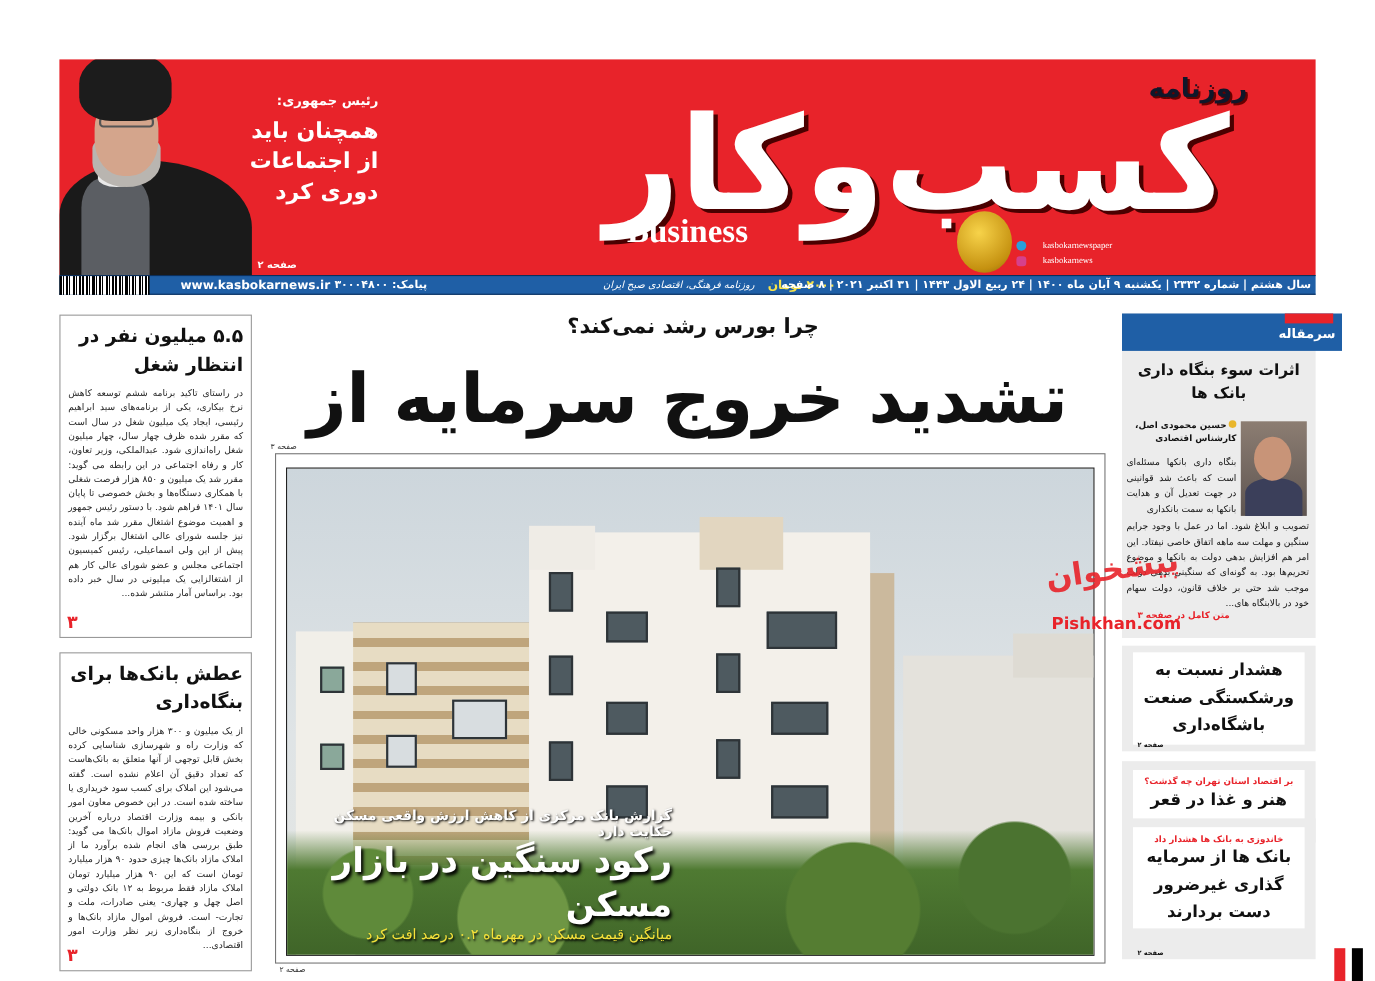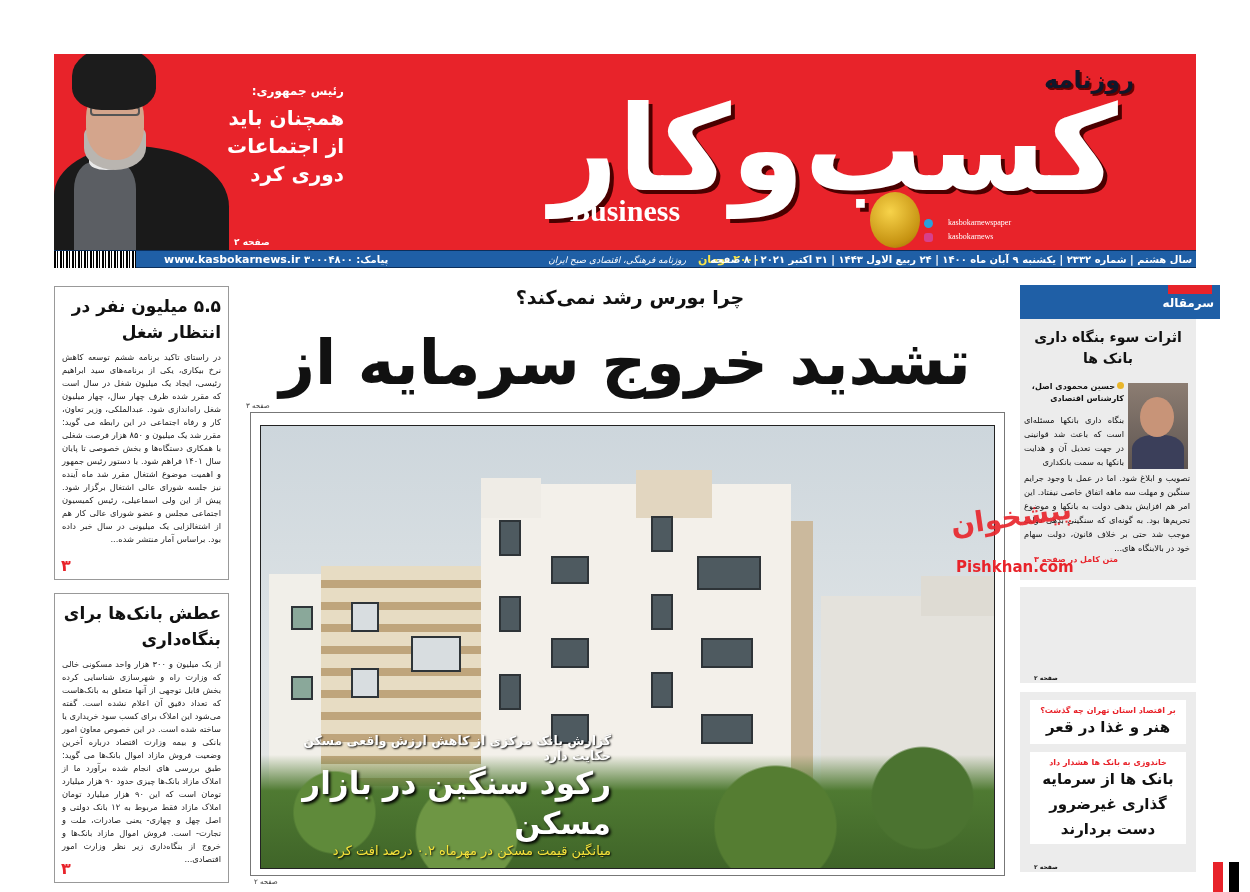--- a/index.html
+++ b/index.html
@@ -221,20 +221,23 @@
   <div class="author">
     <span class="coin-icon"></span><span>حسین محمودی اصل،</span><br>
     <span>کارشناس اقتصادی</span>
   </div>
   <div class="ebody-top">بنگاه داری بانکها مسئله‌ای است که باعث شد قوانینی در جهت تعدیل آن و هدایت بانکها به سمت بانکداری</div>
   <div class="ebody">تصویب و ابلاغ شود. اما در عمل با وجود جرایم سنگین و مهلت سه ماهه اتفاق خاصی نیفتاد. این امر هم افزایش بدهی دولت به بانکها و موضوع تحریم‌ها بود. به گونه‌ای که سنگینی بدهی دولت موجب شد حتی بر خلاف قانون، دولت سهام خود در بالابنگاه های...</div>
   <div class="more">متن کامل در صفحه ۳</div>
 </div>
 
 <div class="side-box sb1">
+  <div class="inner">
+    <div class="stitle">هشدار نسبت به ورشکستگی صنعت باشگاه‌داری</div>
+  </div>
   <div class="sp">صفحه ۲</div>
 </div>
 <div class="side-box sb2">
   <div class="inner">
     <div class="kick">بر اقتصاد استان تهران چه گذشت؟</div>
     <div class="stitle">هنر و غذا در قعر جدول</div>
   </div>
   <div class="sp">صفحه ۲</div>
 </div>
 <div class="side-box sb3">

